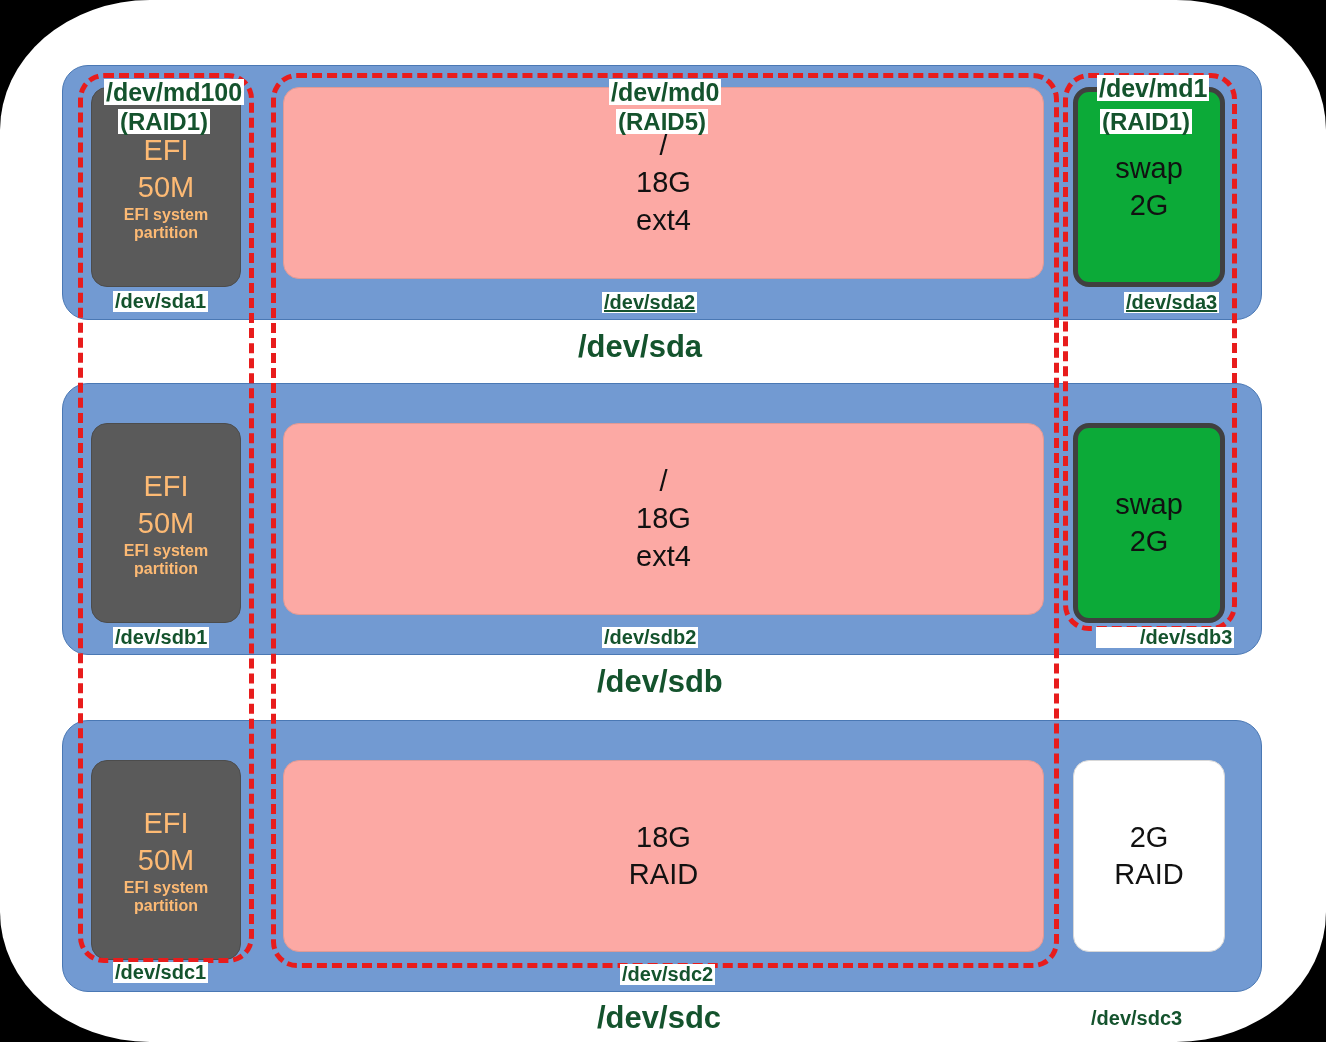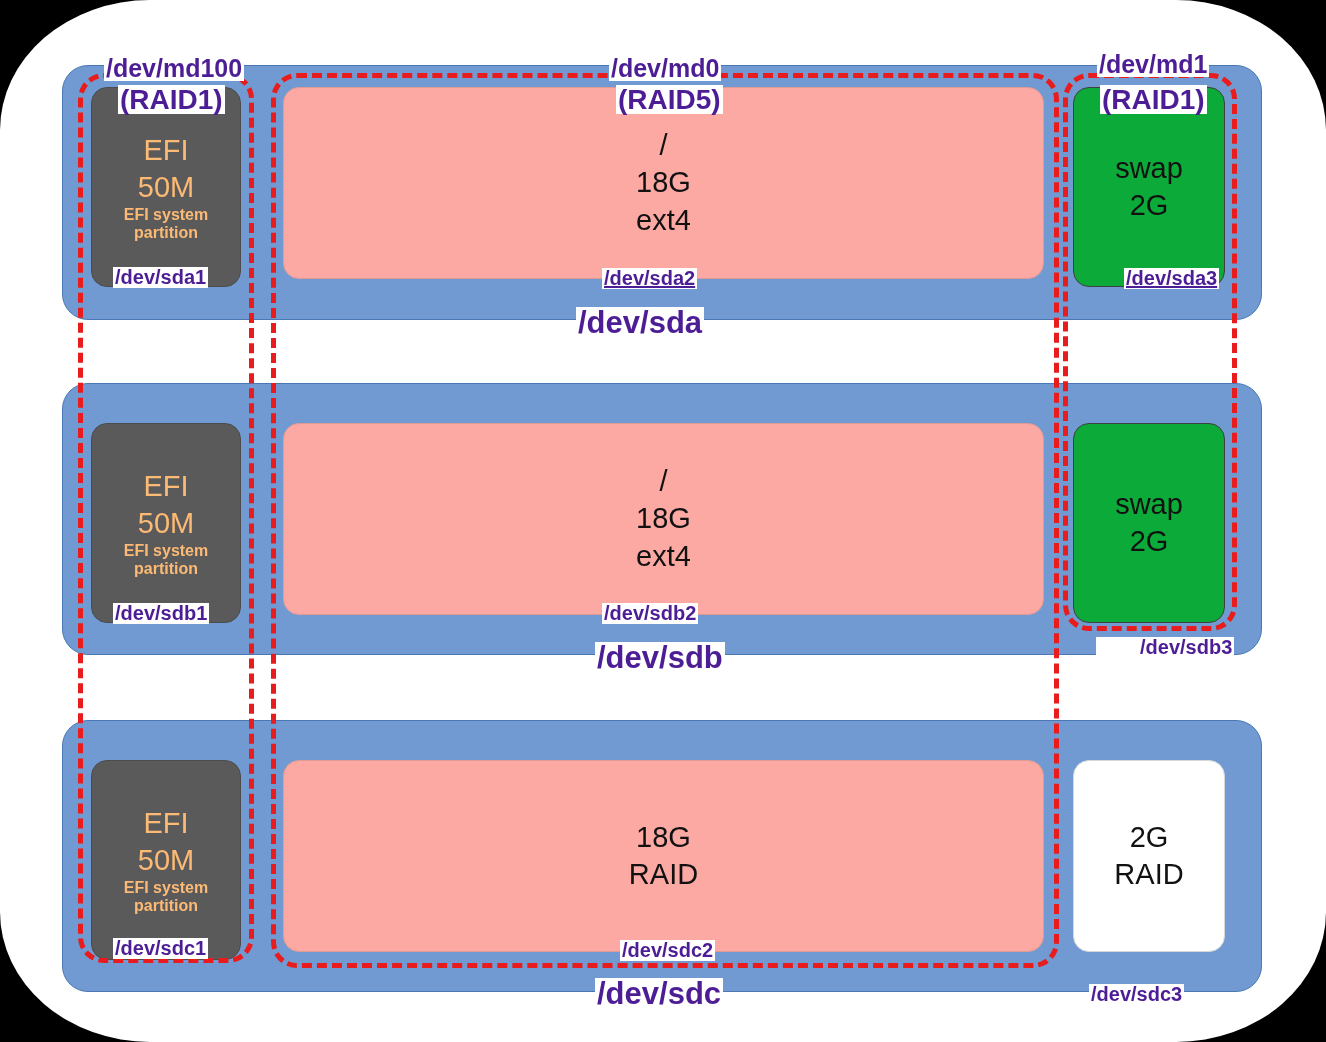--- a/index.html
+++ b/index.html
@@ -46,47 +46,48 @@
     position: absolute;
     box-sizing: border-box;
     border-radius: 16px;
     display: flex;
     flex-direction: column;
     align-items: center;
     justify-content: center;
   }
   .part.efi   { background: #5a5a5a; border: 1px solid #4c4c4c; }
   .part.root  { background: #fca9a4; border: 1px solid #e09a95; }
-  .part.swap  { background: #0caa38; border: 1px solid #404040; }
+  .part.swap  { background: #0caa38; border: 5px solid #404040; }
   .part.blank { background: #ffffff; border: 1px solid #d8d8d8; }
 
   .part-lines {
     text-align: center;
     line-height: 1.28;
     color: #111111;
     pointer-events: none;
   }
   .ln-big   { font-size: 29px; }
   .ln-small { font-size: 16px; line-height: 1.15; font-weight: bold; }
   .part.efi .ln-big, .part.efi .ln-small { color: #fdba74; }
 
   
   .rlabel {
     position: absolute;
-    color: #4c1d95;
+    color: #14532d;
     background: #ffffff;
     font-weight: bold;
     white-space: nowrap;
     padding: 0 2px;
     line-height: 1.05;
     z-index: 40;
+    margin-top: 24px;
   }
   .rlabel.part-name   { font-size: 20px; }
   .rlabel.md-name     { font-size: 25px; }
-  .rlabel.md-type     { font-size: 28px; }
+  .rlabel.md-type     { font-size: 24px; }
   .rlabel.drive-name  { font-size: 31px; }
 
   
   .mdbox {
     position: absolute;
     border: 5px dashed #e81c1c;
     border-radius: 26px;
     box-sizing: border-box;
     background: transparent;
     pointer-events: none;
@@ -190,21 +191,21 @@
 
   <div class="rlabel md-name" style="left:1097px; top:51px;">/dev/md1</div>
   <div class="rlabel md-type" style="left:1100px; top:85px;">(RAID1)</div>
 
   <div class="rlabel part-name" style="left:113px; top:267px;">/dev/sda1</div>
   <div class="rlabel part-name" style="left:602px; top:268px;text-decoration:underline;">/dev/sda2</div>
   <div class="rlabel part-name" style="left:1124px; top:268px;text-decoration:underline;">/dev/sda3</div>
 
   <div class="rlabel part-name" style="left:113px; top:603px;">/dev/sdb1</div>
   <div class="rlabel part-name" style="left:602px; top:603px;">/dev/sdb2</div>
-  <div class="rlabel part-name" style="left:1096px; top:637px;padding-left:44px;">/dev/sdb3</div>
+  <div class="rlabel part-name" style="left:1096px; top:603px;padding-left:44px;">/dev/sdb3</div>
 
   <div class="rlabel part-name" style="left:113px; top:938px;">/dev/sdc1</div>
   <div class="rlabel part-name" style="left:620px; top:940px;">/dev/sdc2</div>
   <div class="rlabel part-name" style="left:1089px; top:984px;">/dev/sdc3</div>
 
   <div class="rlabel drive-name" style="left:576px; top:307px;">/dev/sda</div>
   <div class="rlabel drive-name" style="left:595px; top:642px;">/dev/sdb</div>
   <div class="rlabel drive-name" style="left:595px; top:978px;">/dev/sdc</div>
 </div>
 

